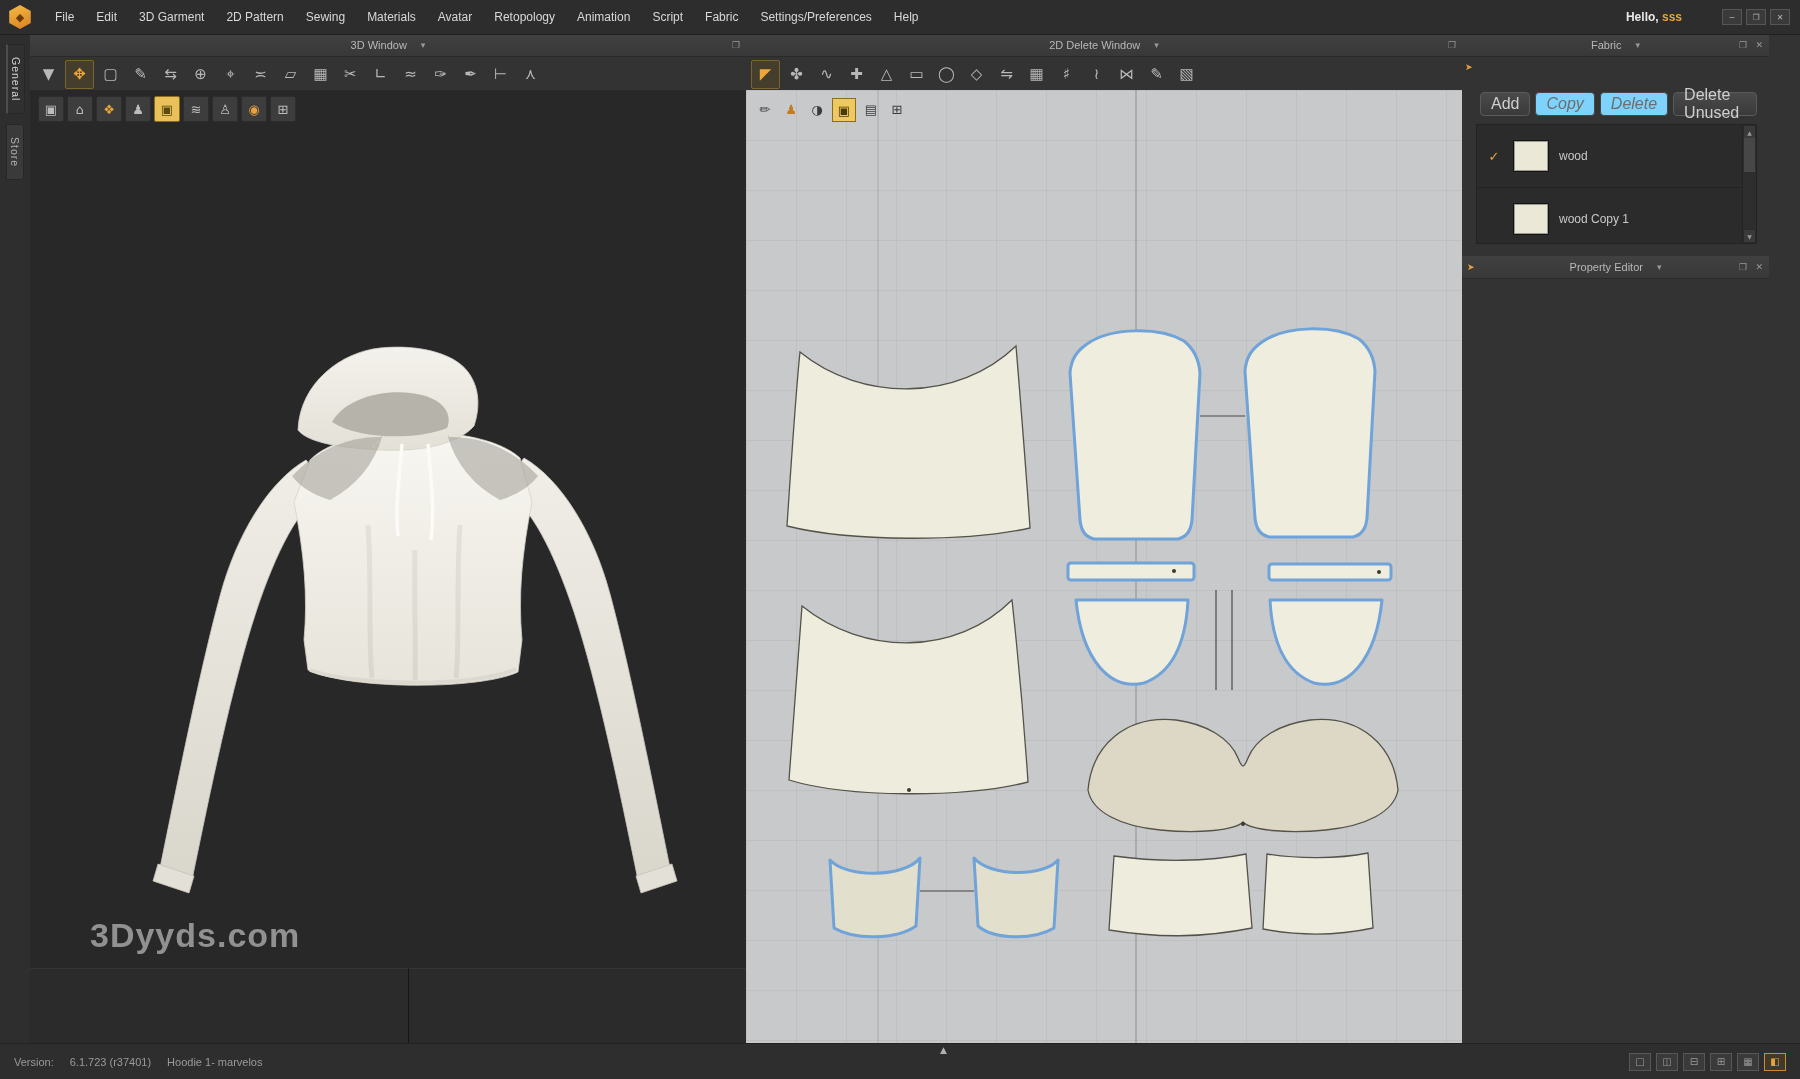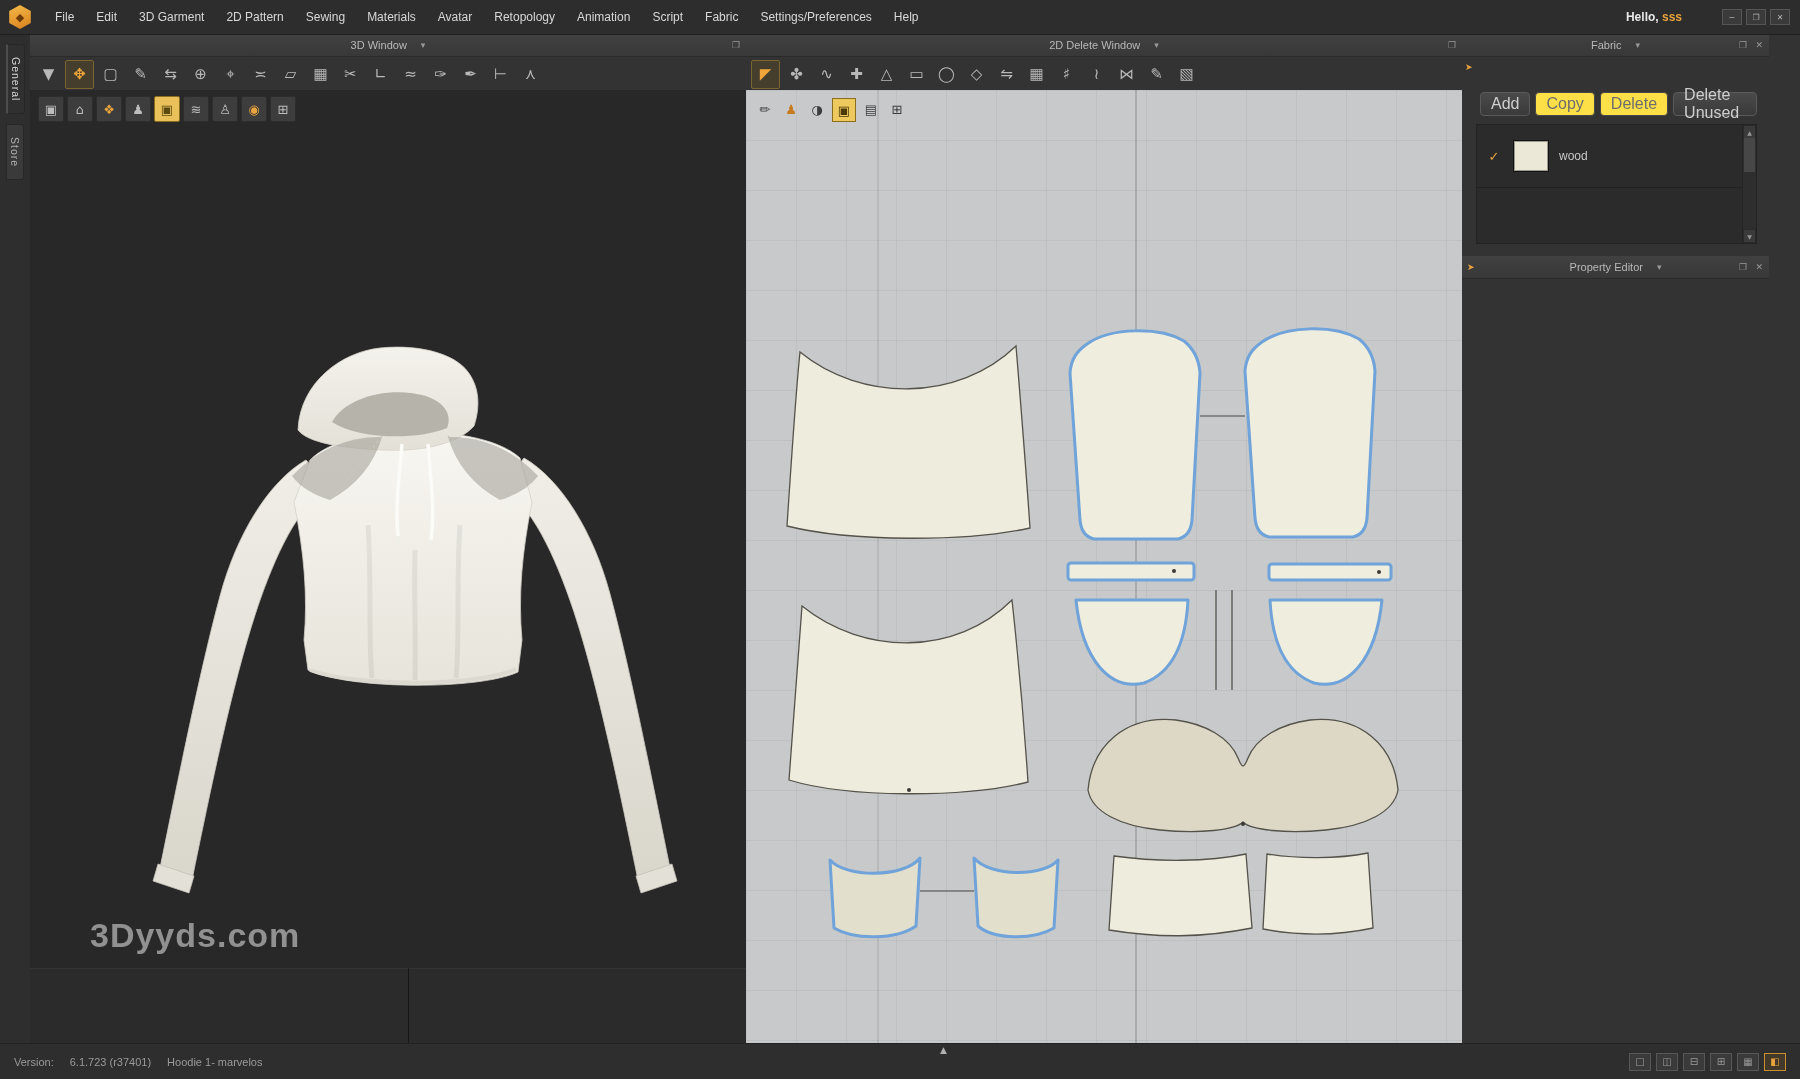--- a/index.html
+++ b/index.html
@@ -67,21 +67,21 @@
   .minirow2d{position:absolute;top:8px;left:8px;display:flex;gap:4px;z-index:3;}
   .ti3{width:22px;height:22px;display:flex;align-items:center;justify-content:center;font-size:13px;color:#3c3c3c;}
   .ti3.acty{background:#eec95e;border:1px solid #8a6d1f;color:#4a3a08;}
   .ti3.oj{color:#c77a1e;}
 
   
   .pright{left:1462px;width:307px;background:#333;}
   .fbtns{display:flex;gap:5px;padding:9px 12px 8px 18px;align-items:center;}
   .btn{height:22px;padding:0 10px;background:linear-gradient(#4a4a4a,#3a3a3a);border:1px solid #5a5a5a;
        color:#cfcfcf;font-size:16px;display:flex;align-items:center;justify-content:center;border-radius:4px;margin-top:26px;}
-  .btn.disabled{color:#6d6d6d;border-color:#474747;background:#fde047;}
+  .btn.disabled{color:#6d6d6d;border-color:#474747;background:#7dd3fc;font-style:italic;}
   .sidearrow{position:absolute;left:3px;top:28px;font-size:9px;color:#e8a33d;}
   .flist{position:relative;margin:0 12px 0 14px;height:118px;background:#2b2b2b;border:1px solid #232323;overflow:hidden;}
   .frow{height:62px;display:flex;align-items:center;gap:10px;padding:0 8px;border-bottom:1px solid #222;}
   .fcheck{width:18px;color:#e8a33d;font-size:13px;text-align:center;}
   .swatch{width:34px;height:30px;background:#ebe8d7;border:1px solid #141414;box-shadow:inset 0 0 0 1px #9a9a90;}
   .fname{font-size:12px;color:#c8c8c8;}
   .fscroll{position:absolute;right:0;top:0;bottom:0;width:13px;background:#2e2e2e;border-left:1px solid #242424;}
   .sarr{height:12px;display:flex;align-items:center;justify-content:center;font-size:6px;color:#999;
         background:#3a3a3a;border:1px solid #2a2a2a;}
   .sarr.bottom{position:absolute;bottom:0;left:0;right:0;}
@@ -303,20 +303,25 @@
     <div class="btn disabled">Copy</div>
     <div class="btn disabled">Delete</div>
     <div class="btn">Delete Unused</div>
   </div>
   <div class="flist">
     <div class="frow">
       <span class="fcheck ico">✓</span>
       <span class="swatch"></span>
       <span class="fname">wood</span>
     </div>
+    <div class="frow">
+      <span class="fcheck ico"></span>
+      <span class="swatch"></span>
+      <span class="fname">wood Copy 1</span>
+    </div>
     <div class="fscroll">
       <div class="sarr ico">▲</div>
       <div class="sthumb"></div>
       <div class="sarr bottom ico">▼</div>
     </div>
   </div>
   <div class="phdr pehdr">
     <span class="dockarrow ico">➤</span>
     <span>Property Editor</span>
     <span class="caret ico">▾</span>

